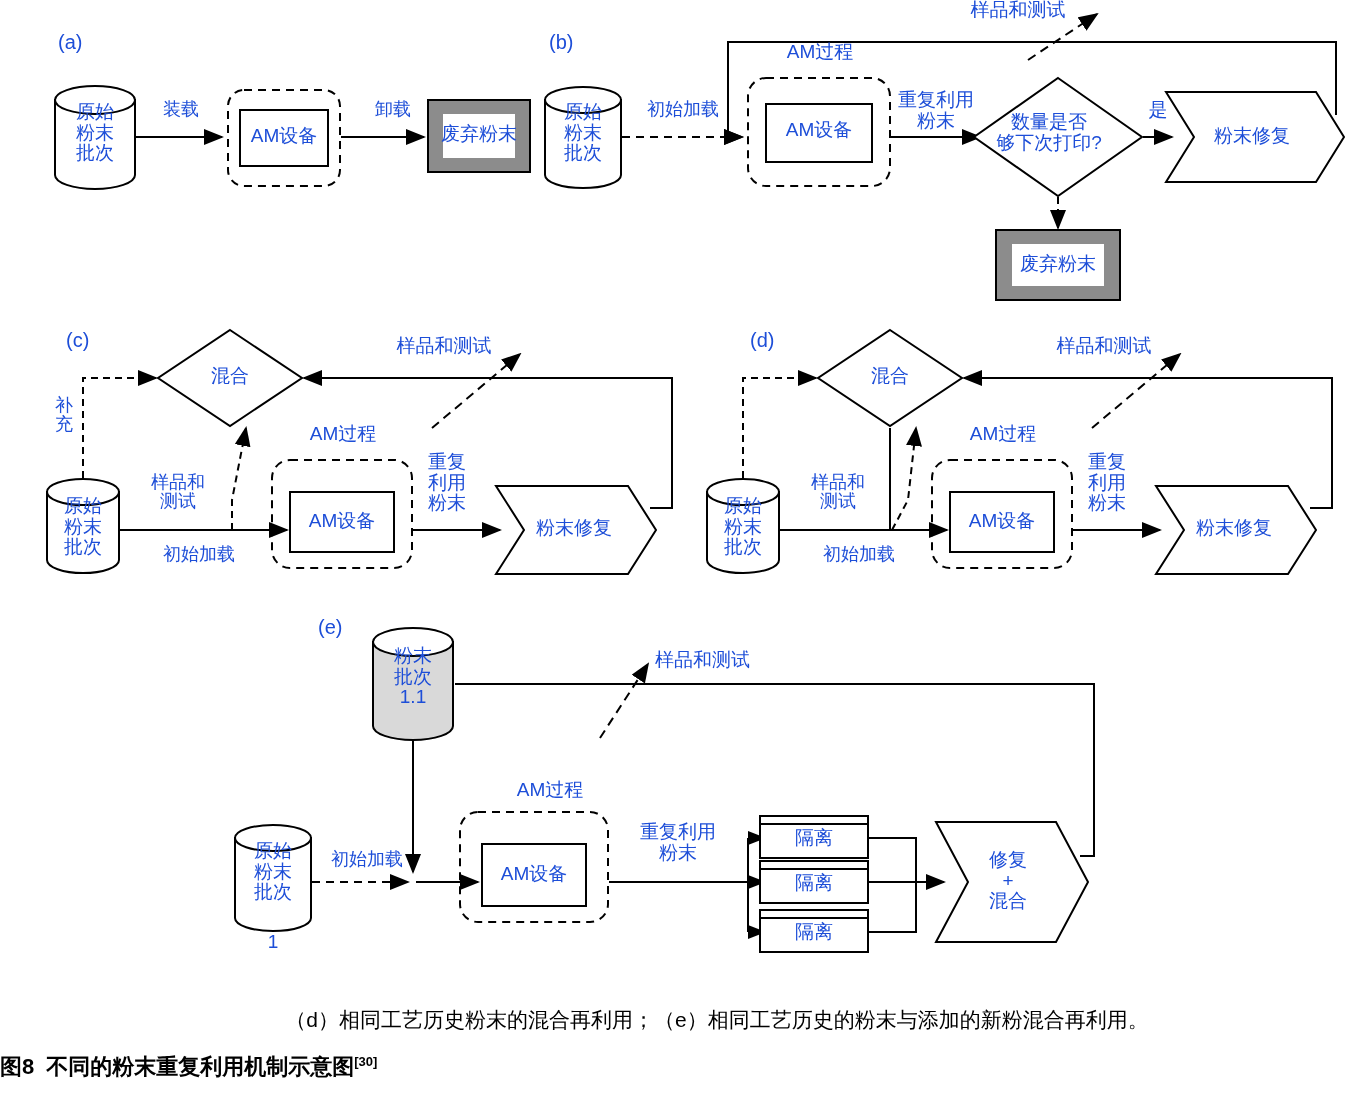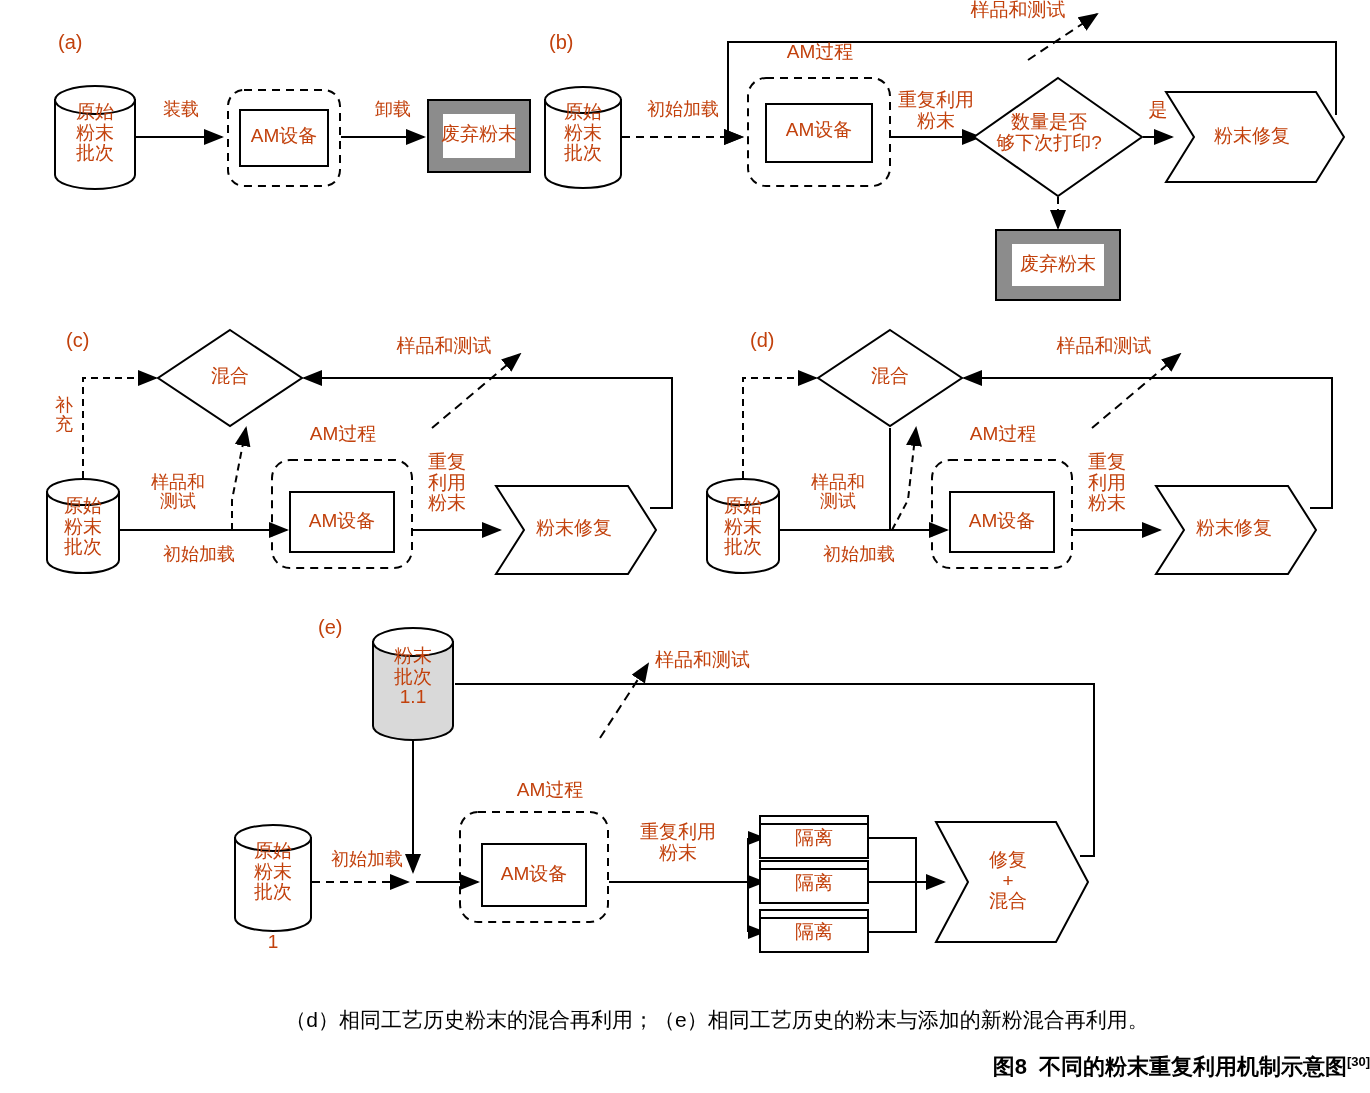--- a/index.html
+++ b/index.html
@@ -23,39 +23,39 @@
     top: 0;
     width: 1370px;
     height: 1093px;
   }
   .lbl {
     position: absolute;
     font-size: 19px;
     line-height: 1.08;
     text-align: center;
     white-space: pre;
-    color: #c2410c;
+    color: #1d4ed8;
   }
   .panel-tag {
     font-size: 20px;
   }
   .small {
     font-size: 18px;
   }
   .caption {
     position: absolute;
     width: 1370px;
     text-align: center;
     font-size: 21px;
     line-height: 1.5;
   }
   .figtitle {
     position: absolute;
     width: 1370px;
-    text-align: right;
+    text-align: left;
     font-size: 22px;
     font-weight: bold;
   }
   .sup {
     font-size: 13px;
     vertical-align: super;
   }
 </style>
 </head>
 <body>

